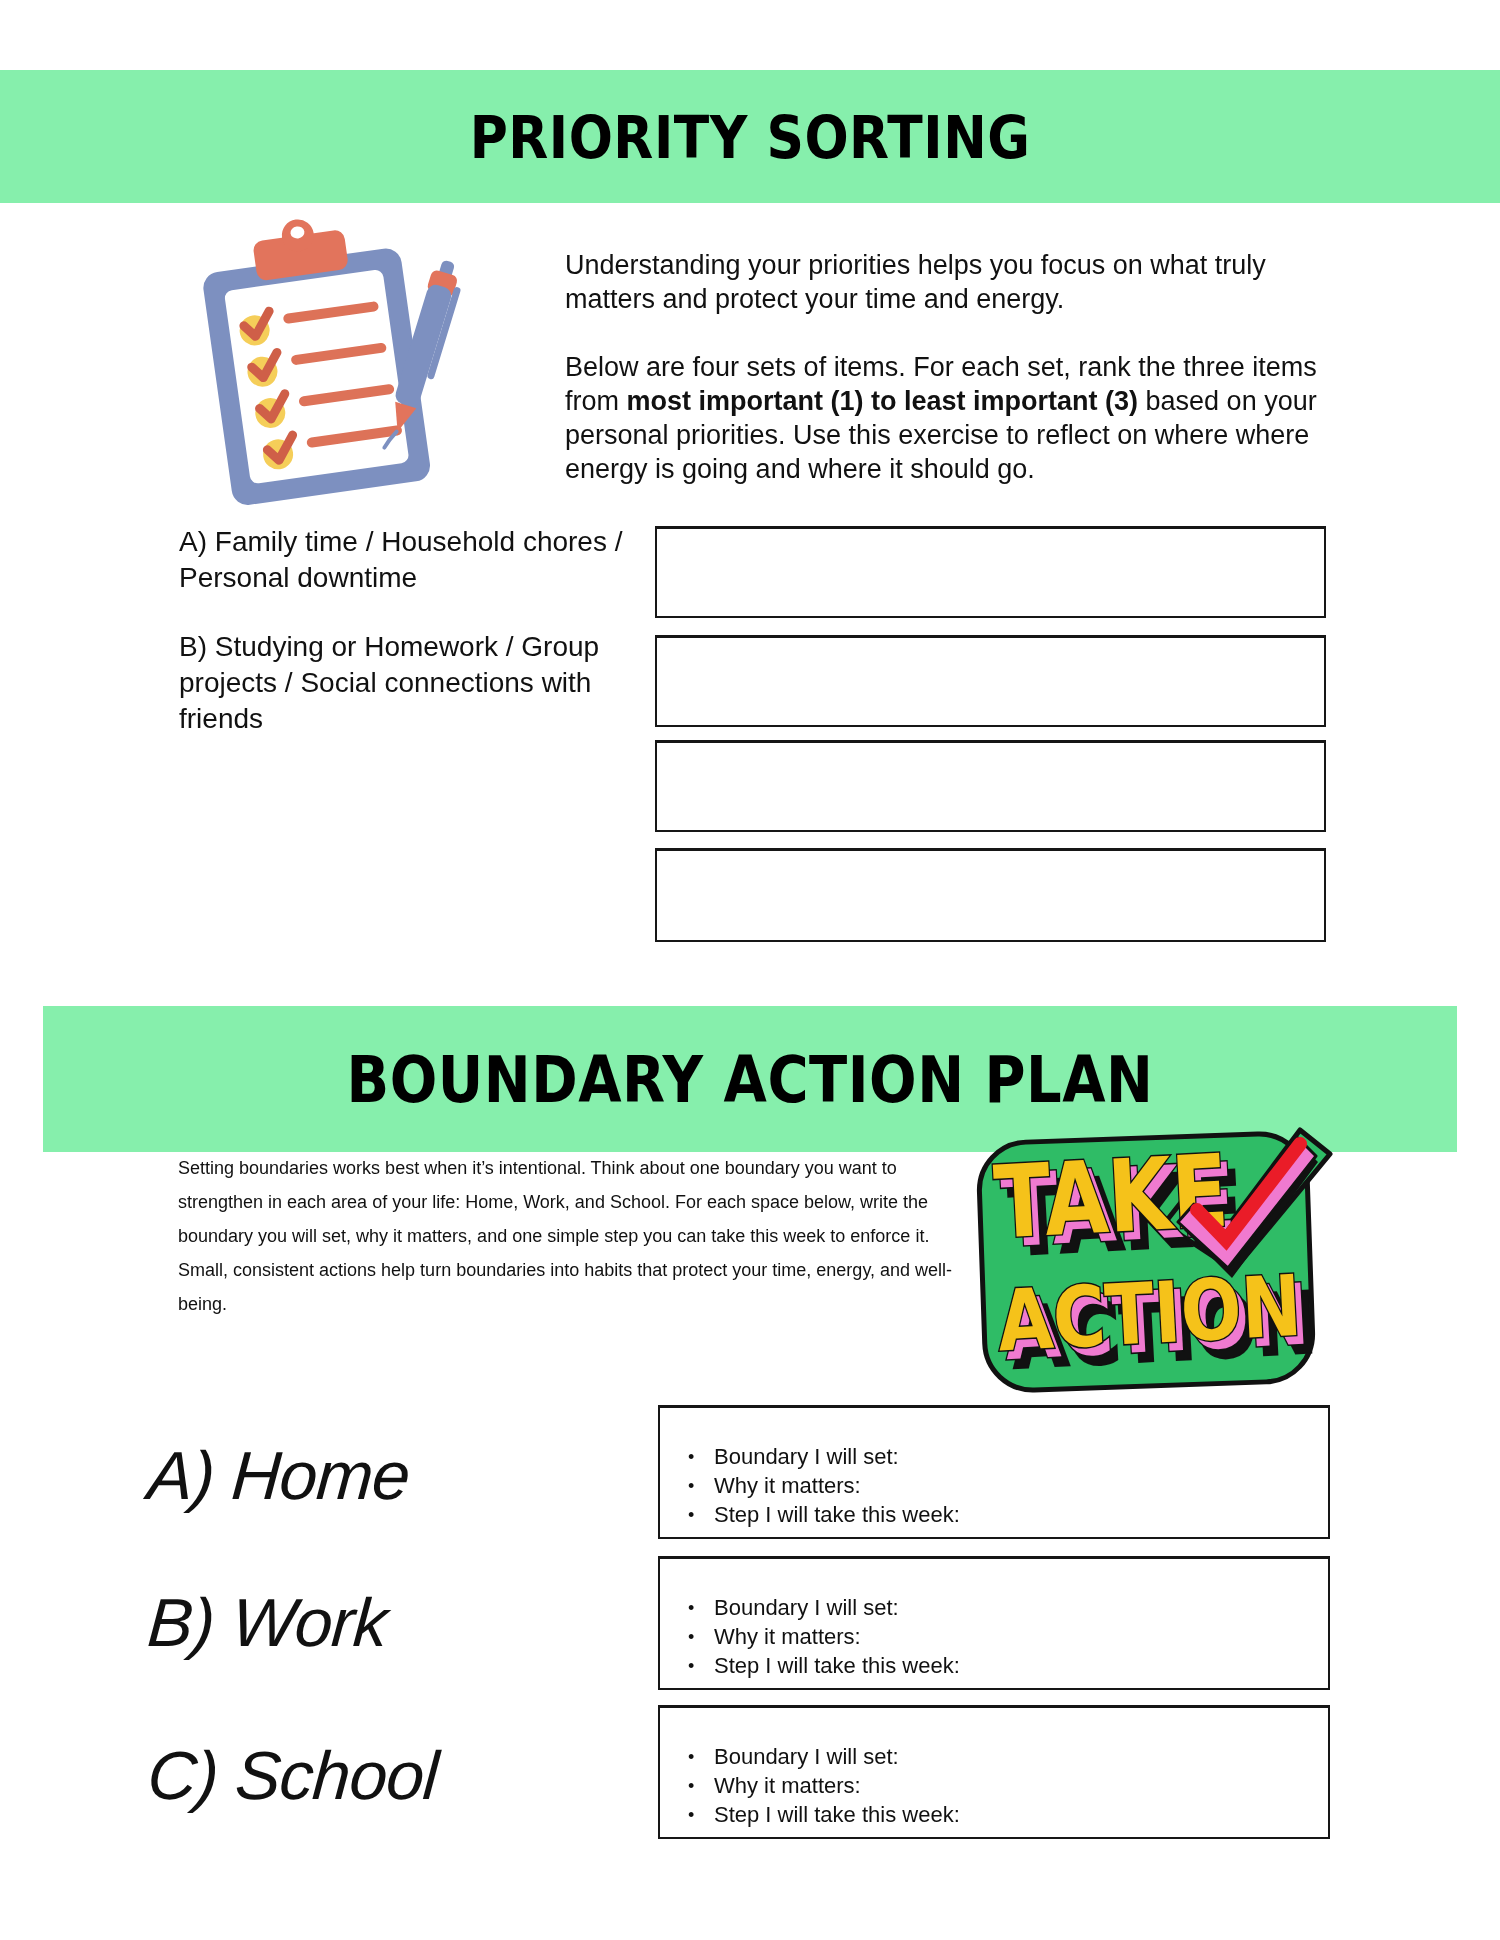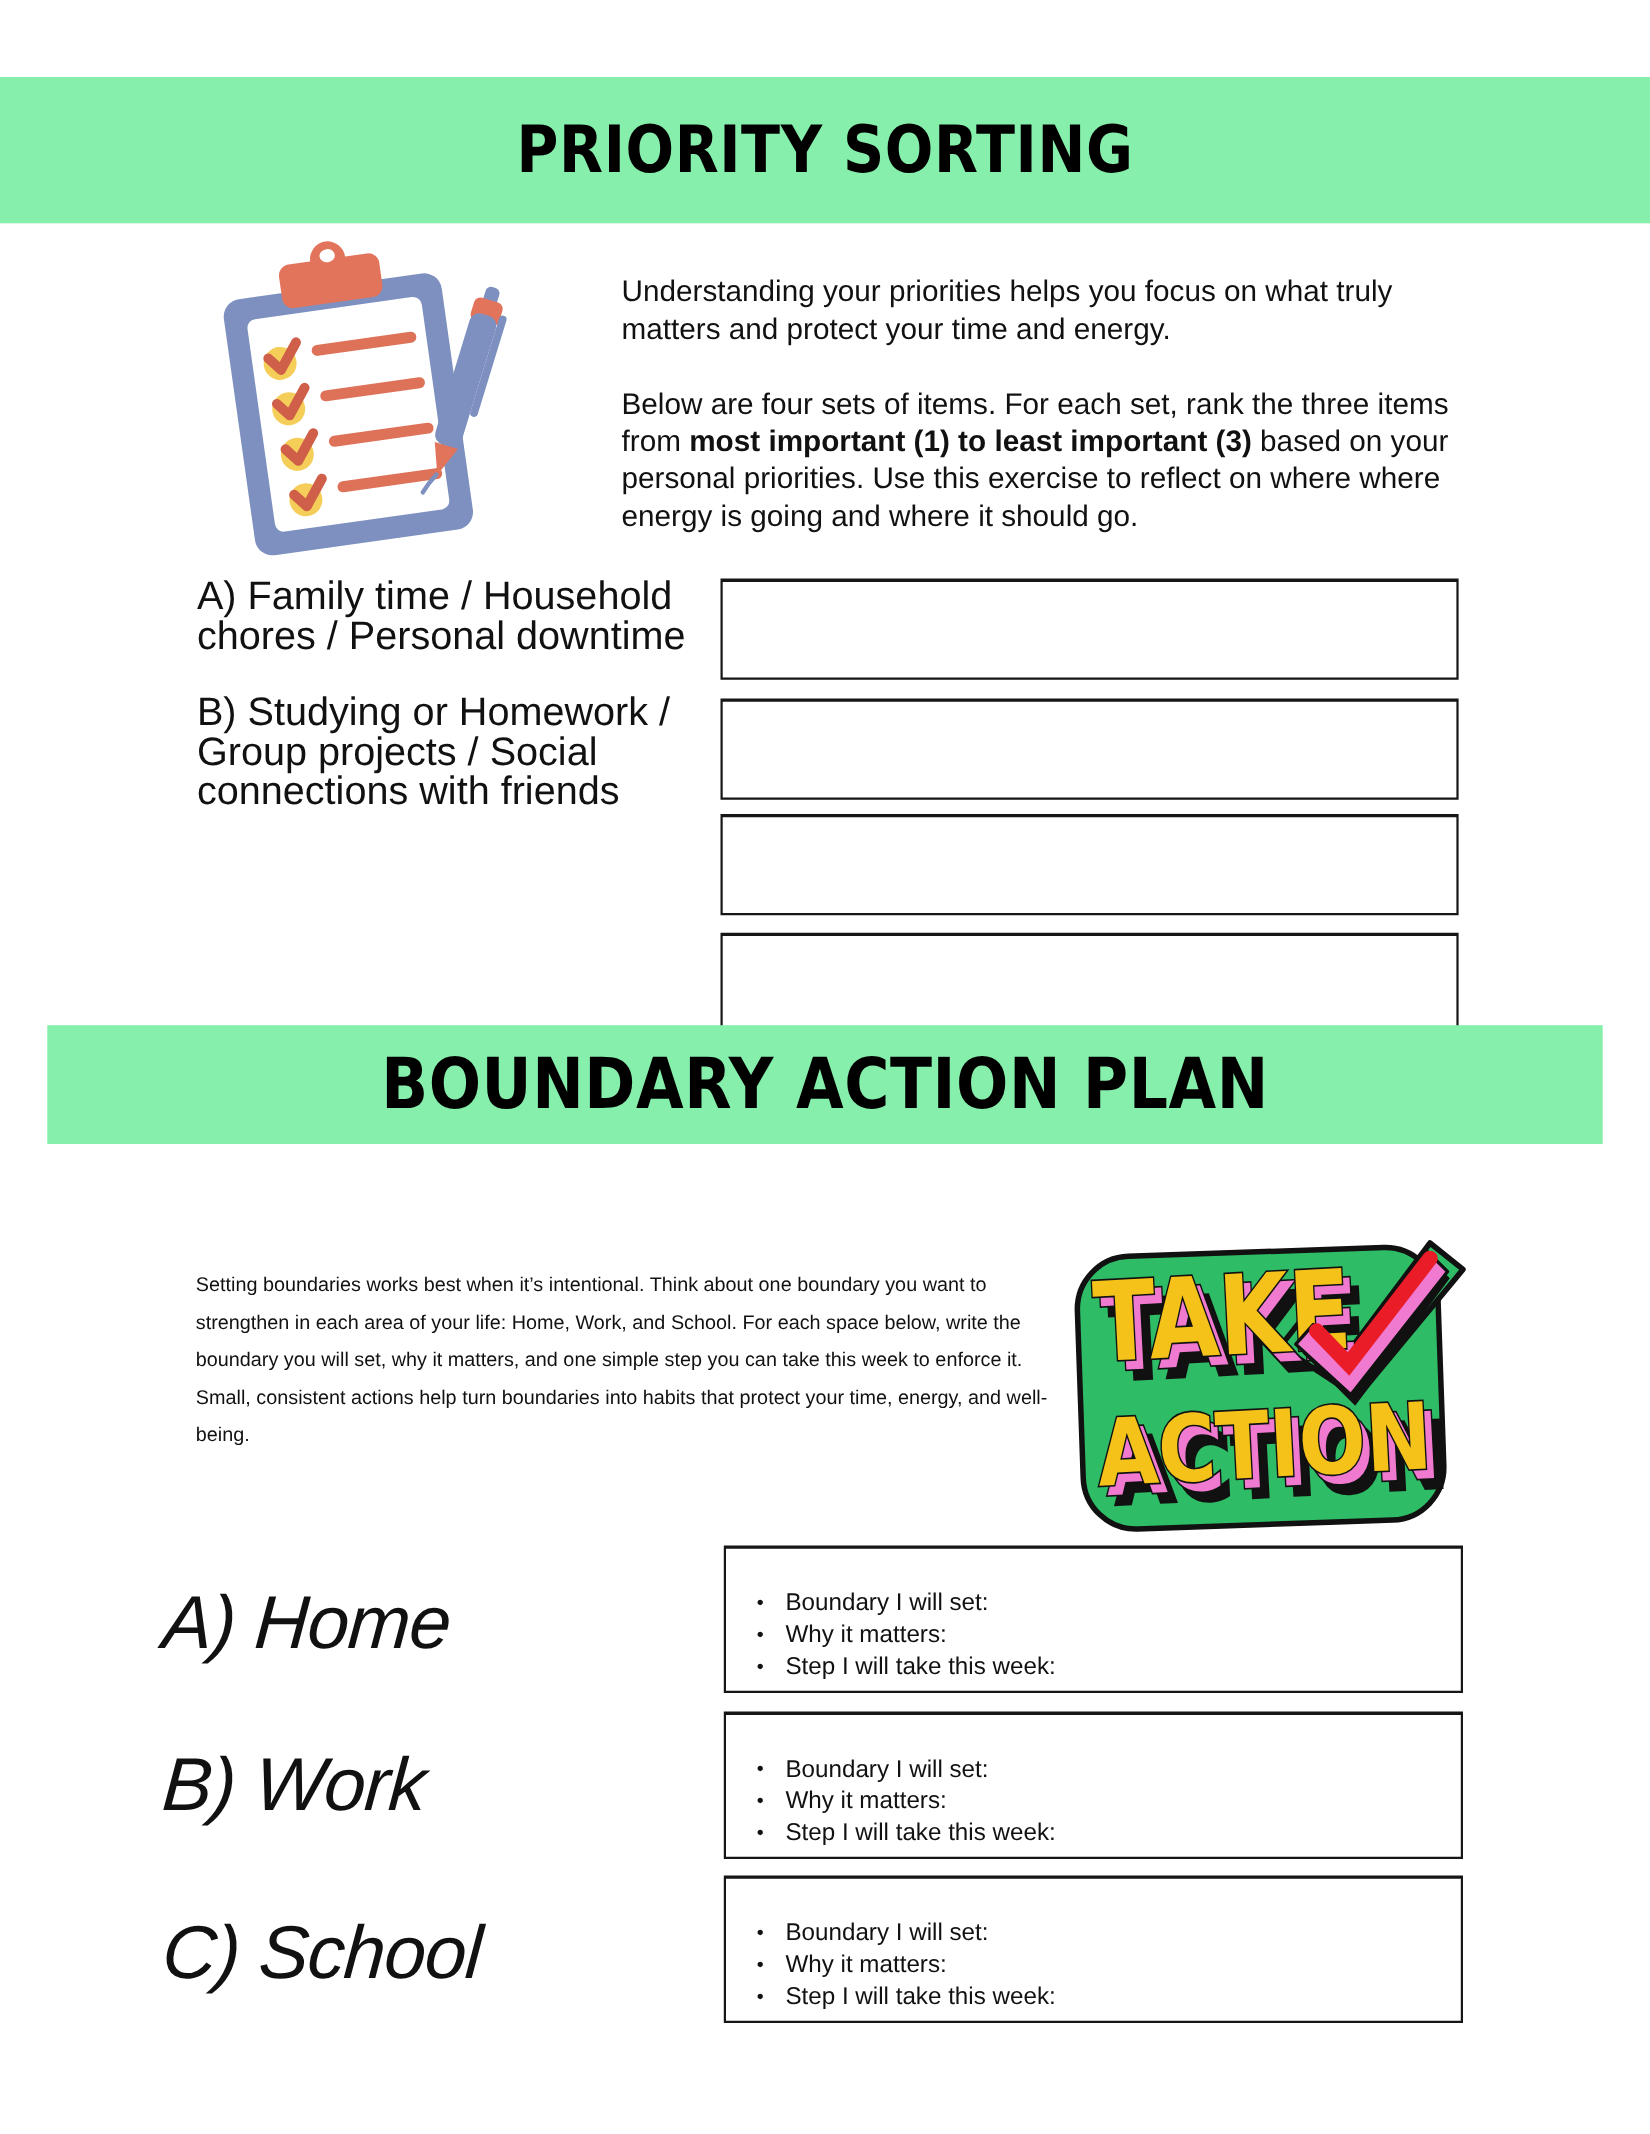--- a/index.html
+++ b/index.html
@@ -8,31 +8,31 @@
     font-family:"Liberation Sans",sans-serif;color:#111;
   }
   
   .band{position:absolute;background:#86efac;display:flex;align-items:center;justify-content:center;}
   .band-title{
     font-family:"DejaVu Sans",sans-serif;font-weight:bold;color:#000;
     transform:scaleY(1.14);letter-spacing:0.5px;white-space:nowrap;
   }
   #band1{left:0;top:70px;width:1500px;height:133px;}
   #band1 .band-title{font-size:52px;}
-  #band2{left:43px;top:932px;width:1414px;height:108px;}
+  #band2{left:43px;top:1006px;width:1414px;height:146px;}
   #band2 .band-title{font-size:56px;}
 
   
   .intro{position:absolute;left:565px;top:232px;width:768px;font-size:27px;line-height:34px;}
   .intro p{margin:16px 0 34px 0;}
   .intro b{font-weight:bold;}
   .bintro{position:absolute;left:178px;top:1151px;width:792px;font-size:18px;line-height:34px;}
 
   
-  .row-label{position:absolute;left:179px;width:455px;font-size:36px;line-height:36px;}
+  .row-label{position:absolute;left:179px;width:455px;font-size:28px;line-height:36px;}
   .rank-box{position:absolute;left:655px;width:667px;background:#fff;
     border:2px solid #161616;border-top-width:3px;}
   #labelA{top:524px;} #boxA{top:526px;height:87px;}
   #labelB{top:629px;} #boxB{top:635px;height:87px;}
   #labelC{top:731px;} #boxC{top:740px;height:87px;}
   #labelD{top:846px;} #boxD{top:848px;height:89px;}
 
   
   #clipart{position:absolute;left:140px;top:205px;width:340px;height:300px;}
 

